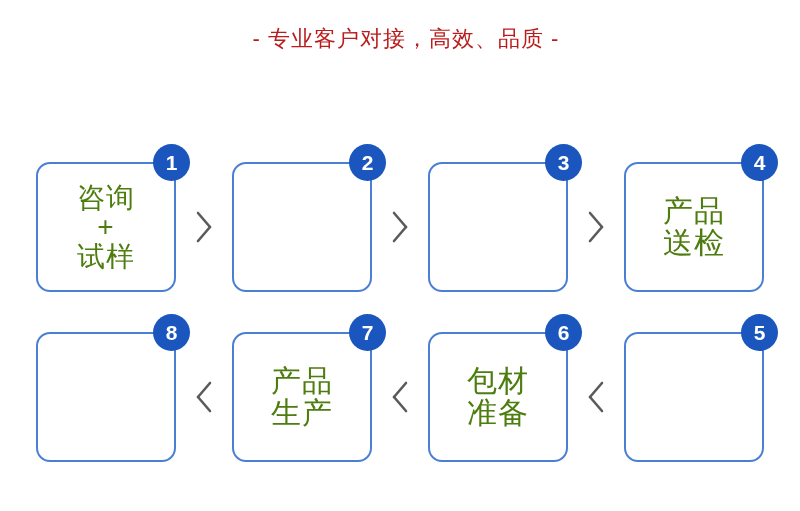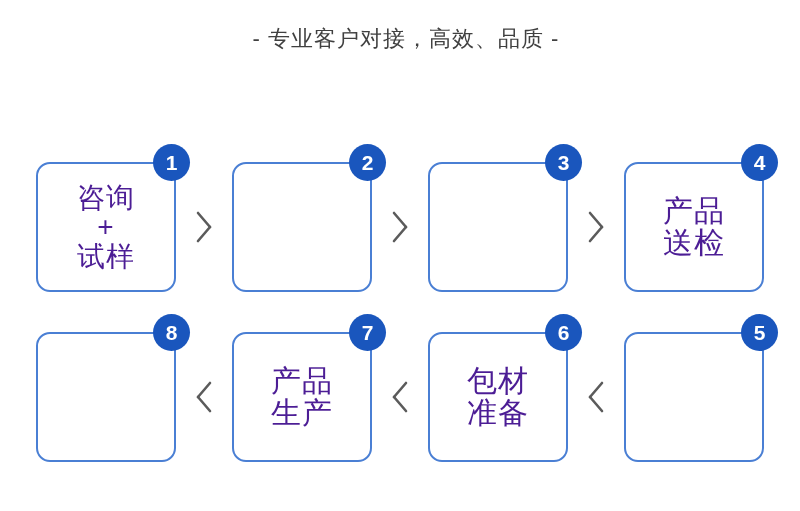--- a/index.html
+++ b/index.html
@@ -28,21 +28,21 @@
     font-weight: bold;
     color: #1a52c8;
     letter-spacing: 0.5px;
     line-height: 1.15;
     white-space: nowrap;
   }
 
   .page-subtitle {
     margin-top: 10px;
     font-size: 22px;
-    color: #404040;
+    color: #b91c1c;
     font-weight: 400;
     letter-spacing: 1px;
     white-space: nowrap;
     padding-left: 12px;
   }
 
   
   .flow {
     position: absolute;
     left: 0;
@@ -68,21 +68,21 @@
     display: flex;
     flex-direction: column;
     align-items: center;
     justify-content: center;
     flex: none;
   }
 
   .step-label {
     font-size: 30px;
     line-height: 1.08;
-    color: #4c1d95;
+    color: #4d7c0f;
     text-align: center;
     letter-spacing: 1px;
     white-space: pre-line;
     font-weight: 400;
   }
 
   .step.plus .step-label {
     font-size: 28px;
     line-height: 1.04;
   }

